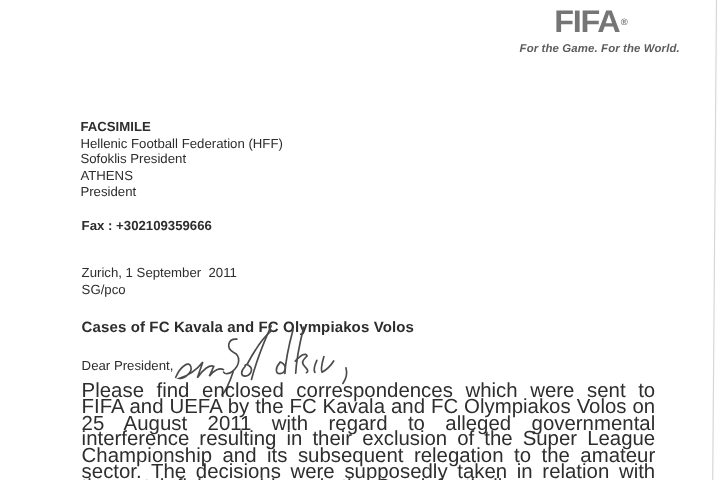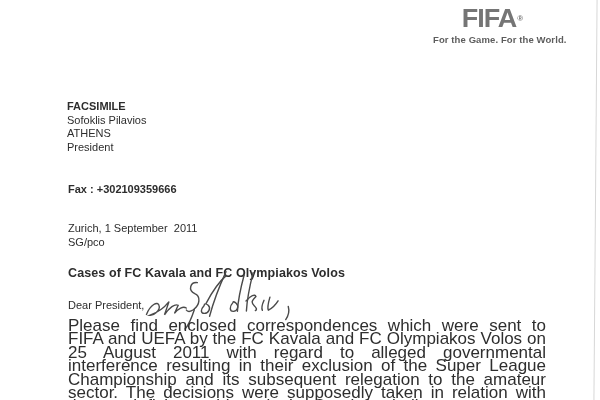--- a/index.html
+++ b/index.html
@@ -42,20 +42,21 @@
     font-size: 8px;
     font-weight: 700;
     letter-spacing: 0;
     vertical-align: top;
     position: relative; top: 1px; left: 1px;
   }
   .tagline {
     margin-top: 3px;
     font-size: 9.5px;
     font-weight: 700;
+    font-style: italic;
     color: #5d5d5d;
     letter-spacing: 0.1px;
     white-space: nowrap;
   }
 
   
   .recipient {
     position: absolute;
     left: 67px; top: 100px;
     font-size: 11px;
@@ -118,21 +119,22 @@
 
   <div class="scan-edge"></div>
 
   <div class="letterhead">
     <div class="brand"><span>FIFA</span><sup>®</sup></div>
     <div class="tagline">For the Game. For the World.</div>
   </div>
 
   <div class="recipient">
     <div class="label">FACSIMILE</div>
-    <div>Sofoklis Pilavios</div>
+    <div>Hellenic Football Federation (HFF)</div>
+    <div>Sofoklis President</div>
     <div>ATHENS</div>
     <div>President</div>
   </div>
 
   <div class="fax-line">Fax : +302109359666</div>
 
   <div class="dateline">
     <div class="place-date">Zurich, 1 September  2011</div>
     <div>SG/pco</div>
   </div>

